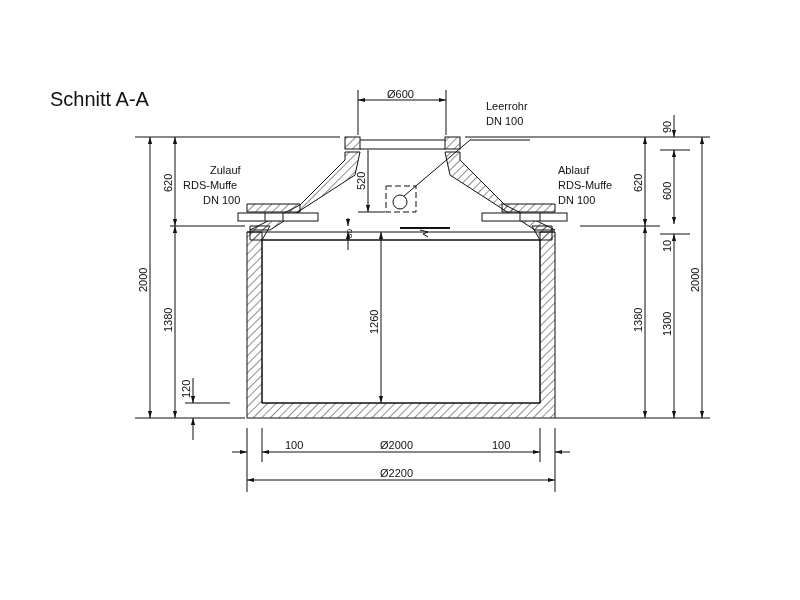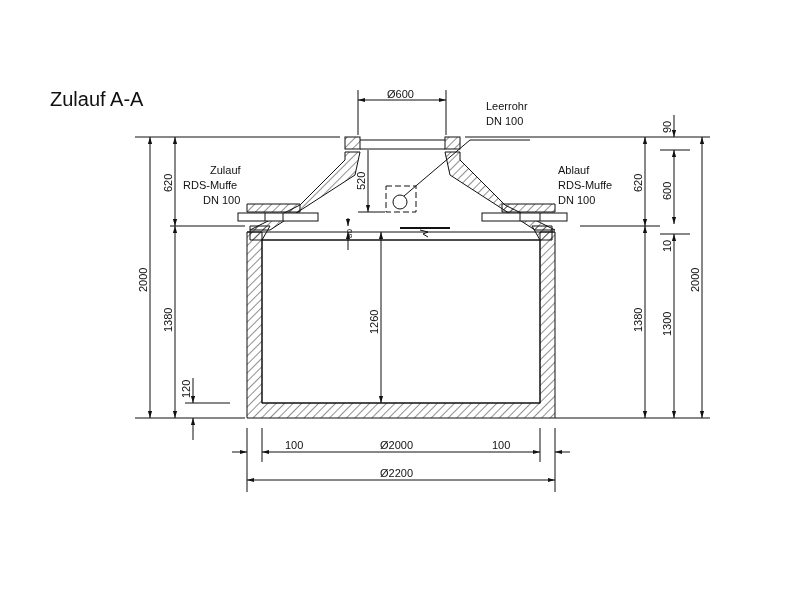--- a/index.html
+++ b/index.html
@@ -4,21 +4,21 @@
   <style>
     html, body { margin:0; padding:0; background:#ffffff; }
     body { width:800px; height:600px; position:relative; overflow:hidden; font-family:"Liberation Sans", sans-serif; }
     #title { position:absolute; left:50px; top:88px; font-size:20px; color:#111; font-family:"Liberation Sans", sans-serif; }
     svg { position:absolute; left:0; top:0; }
     svg text { font-family:"Liberation Sans", sans-serif; font-size:11px; fill:#111; }
   </style>
 </head>
 <body>
 
-<div id="title">Zulauf A-A</div>
+<div id="title">Schnitt A-A</div>
 
 <svg width="800" height="600" viewBox="0 0 800 600">
   <defs>
     <pattern id="hatch" width="6" height="6" patternUnits="userSpaceOnUse" patternTransform="rotate(45)">
       <line x1="0" y1="0" x2="0" y2="6" stroke="#222" stroke-width="1"></line>
     </pattern>
     <marker id="arr" viewBox="0 0 10 10" refX="10" refY="5" markerWidth="7" markerHeight="7" orient="auto-start-reverse">
       <path d="M0,2 L10,5 L0,8 z" fill="#111"></path>
     </marker>
   </defs>

